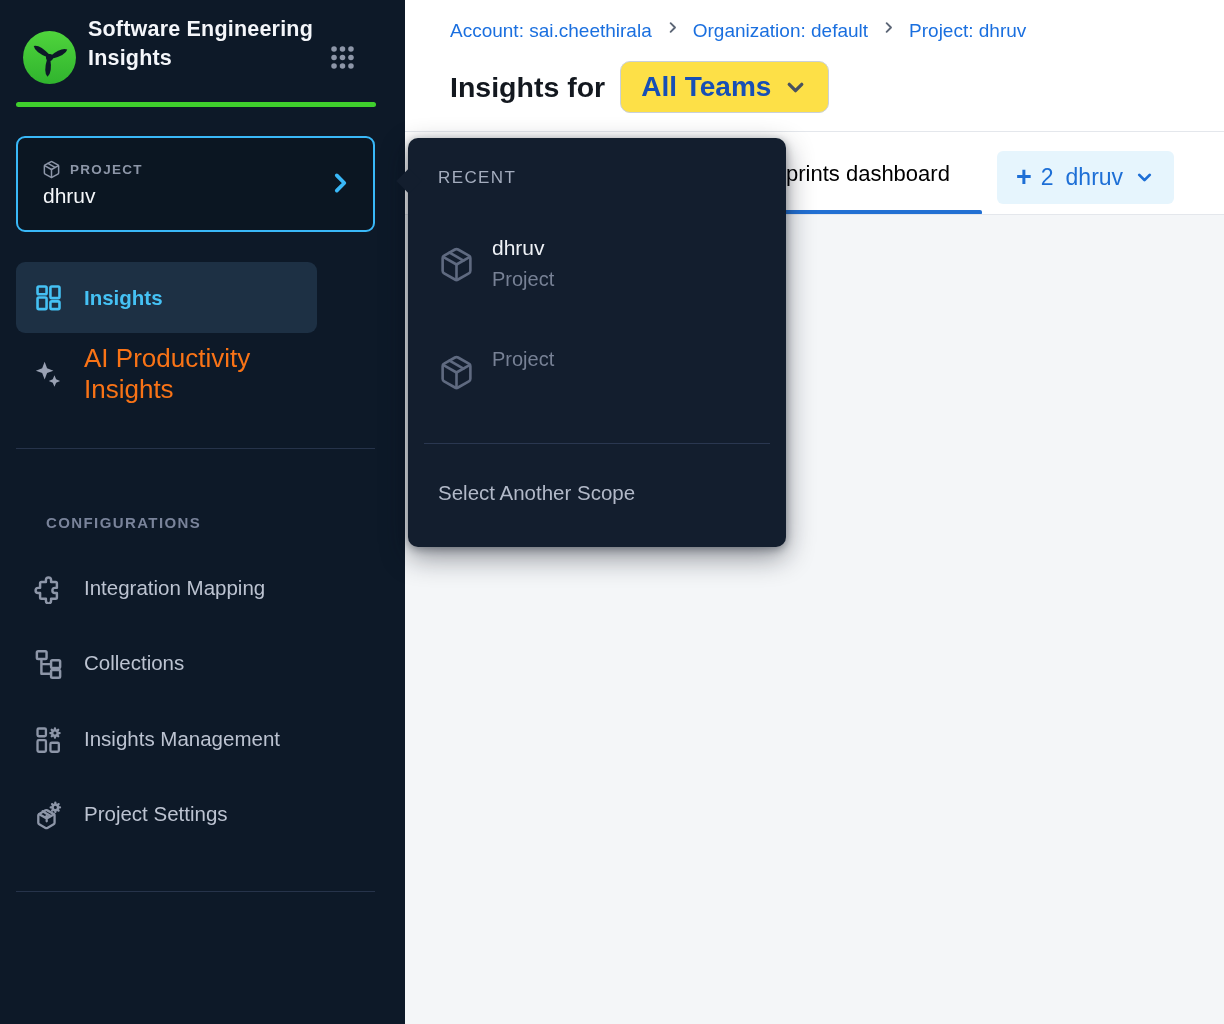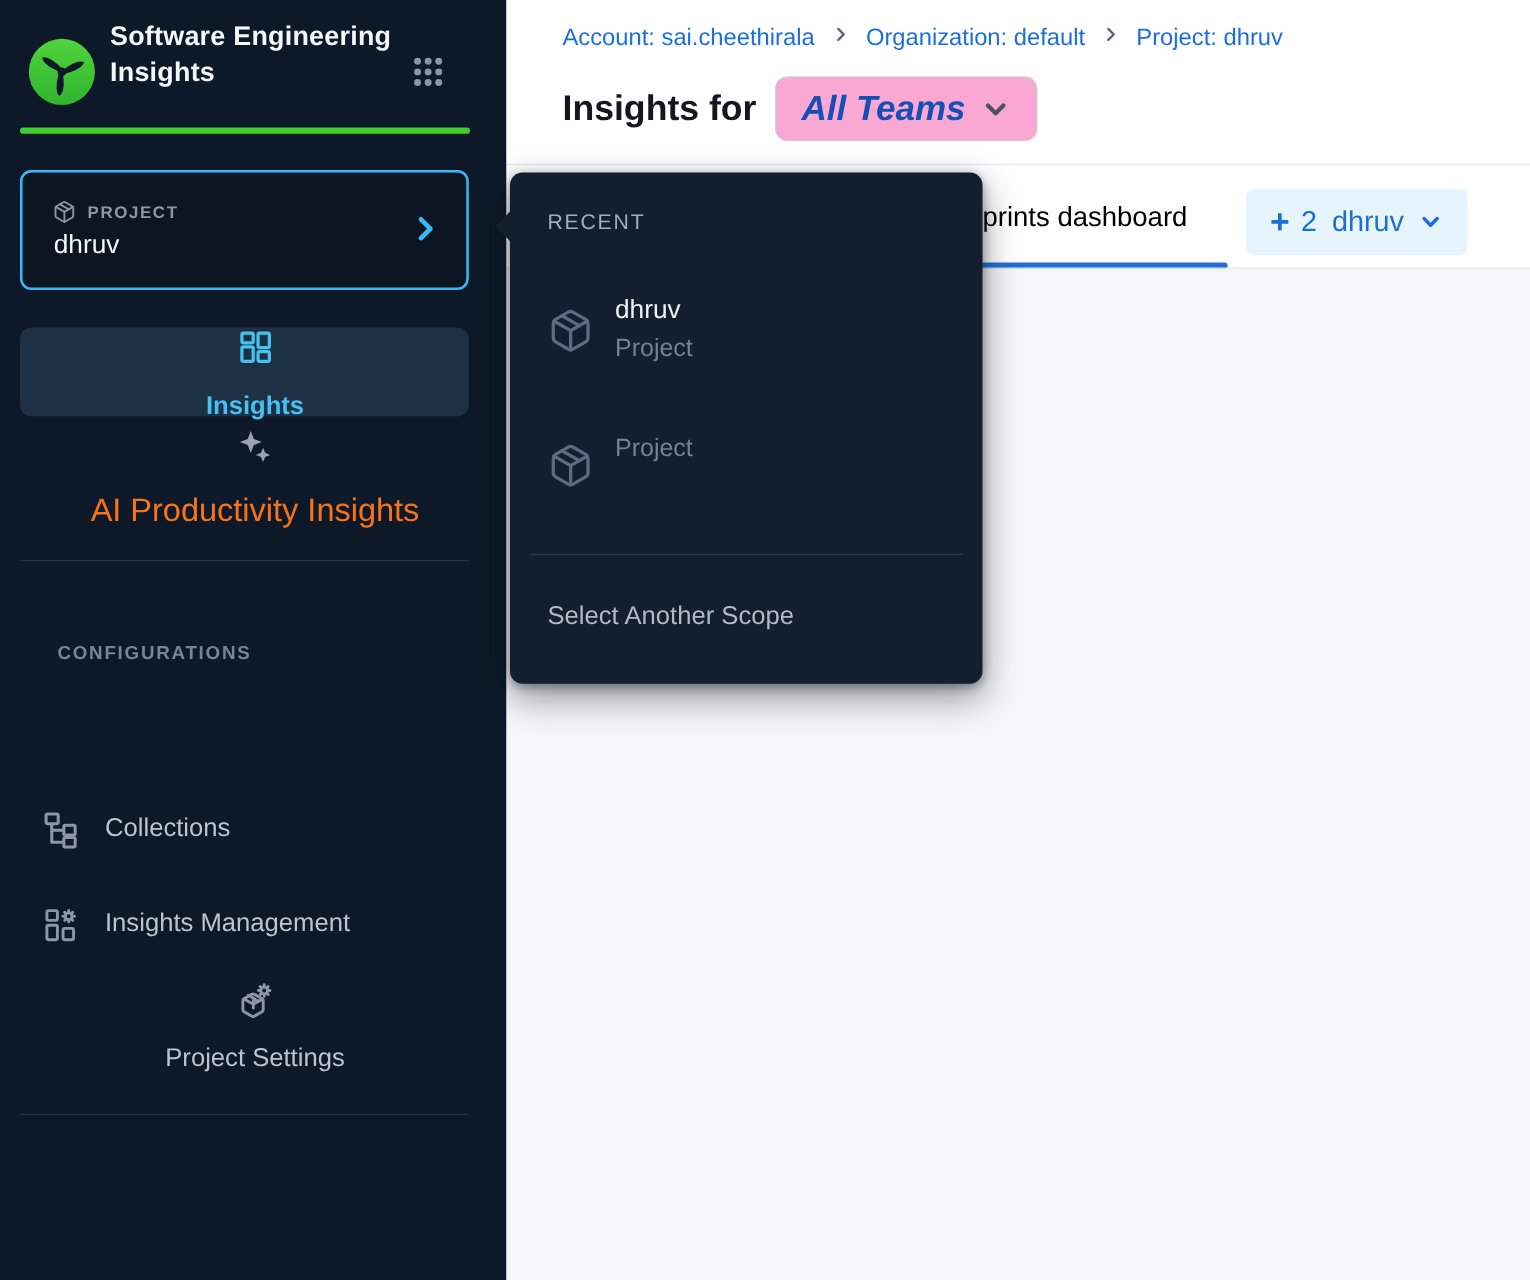--- a/index.html
+++ b/index.html
@@ -19,57 +19,57 @@
     background:#3fd02d; border-radius:3px; }
 
   .project-card { position:absolute; left:16px; top:136px; width:359px; height:96px;
     background:#0b1622; border:2px solid #39b8f8; border-radius:9px; cursor:pointer; }
   .pc-top { position:absolute; left:24px; top:22px; display:flex; align-items:center; gap:9px;
     color:#8d96a8; }
   .pc-label { font-size:13.5px; font-weight:700; letter-spacing:1.3px; color:#8d96a8; }
   .pc-name { position:absolute; left:25px; top:46px; font-size:21px; color:#f5f7fa; }
   .pc-chevron { position:absolute; right:20px; top:32px; width:26px; height:26px; color:#39b8f8; }
 
-  .nav-row { position:absolute; left:16px; width:359px; height:64px; display:flex;
-    align-items:center; gap:20px; padding-left:17px; cursor:pointer; border-radius:9px;flex-direction:column; }
+  .nav-row { position:absolute; left:16px; width:301px; height:64px; display:flex;
+    align-items:center; gap:20px; padding-left:17px; cursor:pointer; border-radius:9px; }
   .nav-row .nav-icon { width:31px; height:31px; flex:0 0 31px; }
   .nav-insights { top:262px; height:71px; background:#1d3044; color:#45c1f4; }
   .nav-insights .nav-label { font-size:20.5px; font-weight:700; color:#45c1f4; }
   .nav-ai { top:342px; color:#99a1b3; }
   .nav-ai .nav-label { font-size:26px; color:#f97316; }
 
   .side-divider { position:absolute; left:16px; width:359px; height:1px; background:#26334a; }
   .divider-1 { top:448px; }
   .divider-2 { top:891px; }
 
   .config-label { position:absolute; left:46px; top:514px; font-size:15px; font-weight:600;
     letter-spacing:1.4px; color:#79839a; }
 
   .cfg-row { position:absolute; left:16px; width:359px; height:60px; display:flex;
     align-items:center; gap:20px; padding-left:17px; cursor:pointer; color:#8d96a8; }
   .cfg-row .nav-icon { width:31px; height:31px; flex:0 0 31px; }
   .cfg-row .nav-label { font-size:20.5px; color:#bcc3d1; }
-  .cfg-0 { top:558px; } .cfg-1 { top:633px; } .cfg-2 { top:709px; } .cfg-3 { top:784px;flex-direction:column; }
+  .cfg-0 { top:558px; } .cfg-1 { top:633px; } .cfg-2 { top:709px; } .cfg-3 { top:784px; }
 
   .account-row { top:926px; color:#99a3b4; }
   .account-row .nav-label { color:#b7bece; }
   .arrow-right-icon { width:28px; height:28px; margin-left:6px; color:#99a3b4; }
 
   
   .main { position:absolute; left:405px; top:0; width:819px; height:1024px; background:#ffffff; }
   .breadcrumb { position:absolute; left:45px; top:20px; display:flex; align-items:flex-start;
     gap:13px; font-size:19px; }
   .crumb { color:#1a6fdf; text-decoration:none; cursor:pointer; }
   .crumb-sep { width:15px; height:15px; color:#5c6676; }
 
   .heading-row { position:absolute; left:45px; top:61px; display:flex; align-items:center; }
   .page-title { font-size:28.5px; font-weight:700; color:#13181f; }
   .team-btn { margin-left:15px; height:52px; display:inline-flex; align-items:center; gap:12px;
-    padding:0 20px; background:#f9a8d4; border:1.5px solid #c9d0da; border-radius:10px;
-    cursor:pointer;font-style:italic; }
+    padding:0 20px; background:#fde047; border:1.5px solid #c9d0da; border-radius:10px;
+    cursor:pointer; }
   .team-btn-label { font-size:28px; font-weight:700; color:#174fb5; }
   .team-btn-chevron { width:25px; height:25px; color:#49525f; }
 
   .hdr-divider { position:absolute; left:0; top:131px; width:819px; height:1px; background:#e4e7ec; }
   .tabbar-divider { position:absolute; left:0; top:214px; width:819px; height:1px; background:#e4e7ec; }
 
   .tab-active-label { position:absolute; left:381px; top:161px; font-size:22px; font-weight:400;
     color:#000000; cursor:pointer; white-space:nowrap; }
   .tab-underline { position:absolute; left:350px; top:210px; width:227px; height:4.5px;
     background:#2270d3; border-radius:2px; }
@@ -192,20 +192,28 @@
         <path d="M16.6 12.6 17.9 15.7 21 17 17.9 18.3 16.6 21.4 15.3 18.3 12.2 17 15.3 15.7Z"></path>
       </svg>
     </span>
     <span class="nav-label">AI Productivity Insights</span>
   </div>
 
   <div class="side-divider divider-1"></div>
 
   <div class="config-label">CONFIGURATIONS</div>
 
+  <div class="cfg-row cfg-0">
+    <span class="nav-icon">
+      <svg viewBox="0 0 24 24" width="31" height="31" fill="none" stroke="currentColor" stroke-width="1.9" stroke-linejoin="round">
+        <path d="M10 5.5a2 2 0 0 1 4 0V7h3.5a1 1 0 0 1 1 1v3.5h-1.5a2 2 0 0 0 0 4h1.5V19a1 1 0 0 1-1 1H14v1.5a2 2 0 0 1-4 0V20H6.5a1 1 0 0 1-1-1v-3.5H4a2 2 0 0 1 0-4h1.5V8a1 1 0 0 1 1-1H10Z"></path>
+      </svg>
+    </span>
+    <span class="nav-label">Integration Mapping</span>
+  </div>
 
   <div class="cfg-row cfg-1">
     <span class="nav-icon">
       <svg viewBox="0 0 24 24" width="31" height="31" fill="none" stroke="currentColor" stroke-width="1.9" stroke-linejoin="round">
         <rect x="3" y="2.5" width="7.5" height="6" rx="1"></rect>
         <path d="M6.5 8.5V20h7M6.5 12.5h7"></path>
         <rect x="14" y="9.5" width="7" height="6" rx="1"></rect>
         <rect x="14" y="17" width="7" height="6" rx="1"></rect>
       </svg>
     </span>

